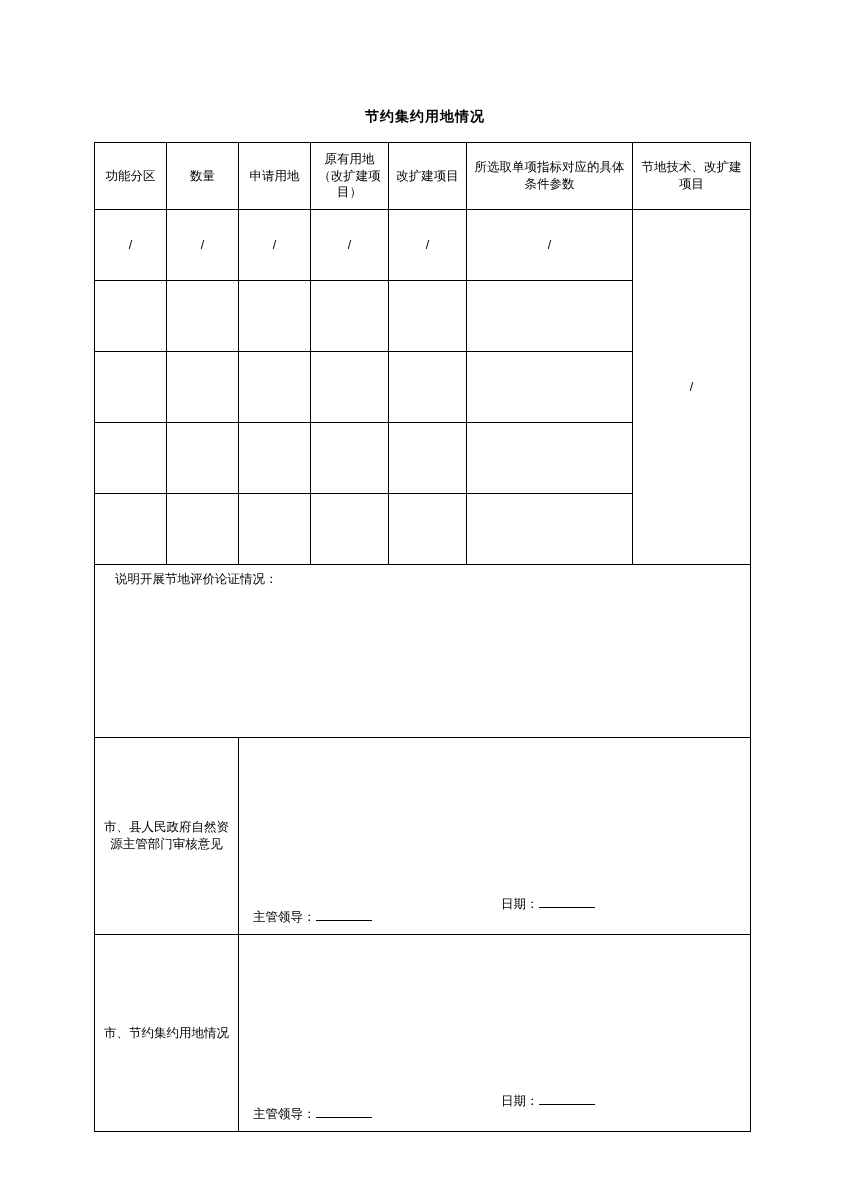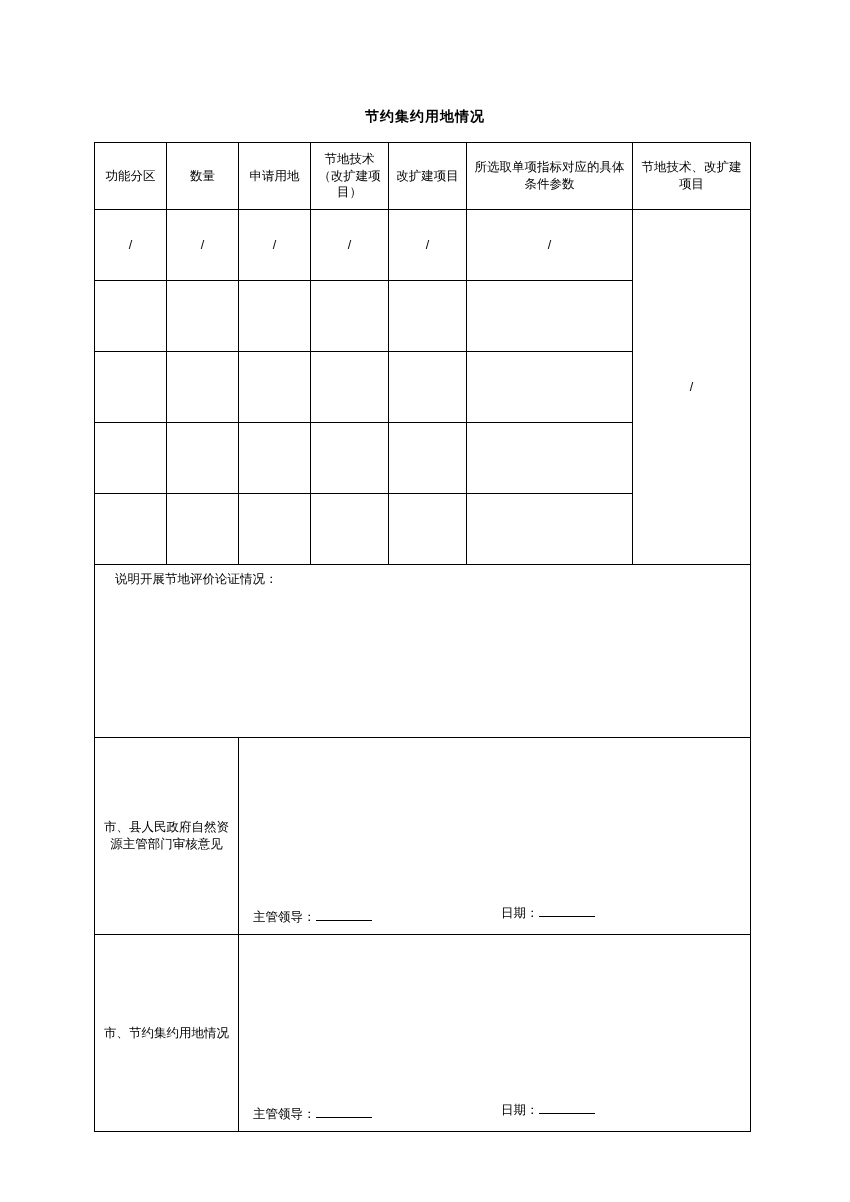--- a/index.html
+++ b/index.html
@@ -89,21 +89,21 @@
     font-size: 12.5px;
   }
   .sign-leader {
     position: absolute;
     left: 14px;
     bottom: 0;
   }
   .sign-date {
     position: absolute;
     left: 262px;
-    bottom: 4px;
+    bottom: 13px;
   }
   .u-line {
     display: inline-block;
     border-bottom: 1px solid #000;
     min-width: 56px;
   }
   .label-2line {
     line-height: 1.5;
   }
 </style>
@@ -124,21 +124,21 @@
         <col style="width:78px">
         <col style="width:166px">
         <col style="width:118px">
       </colgroup>
 
       <tbody>
           <tr class="hdr">
         <td>功能分区</td>
         <td>数量</td>
         <td>申请用地</td>
-        <td>节地技术（改扩建项目）</td>
+        <td>原有用地（改扩建项目）</td>
         <td>改扩建项目</td>
         <td>所选取单项指标对应的具体条件参数</td>
         <td>节地技术、改扩建项目</td>
       </tr>
 
       <tr class="row-body">
         <td class="slash">/</td>
         <td class="slash">/</td>
         <td class="slash">/</td>
         <td class="slash">/</td>

